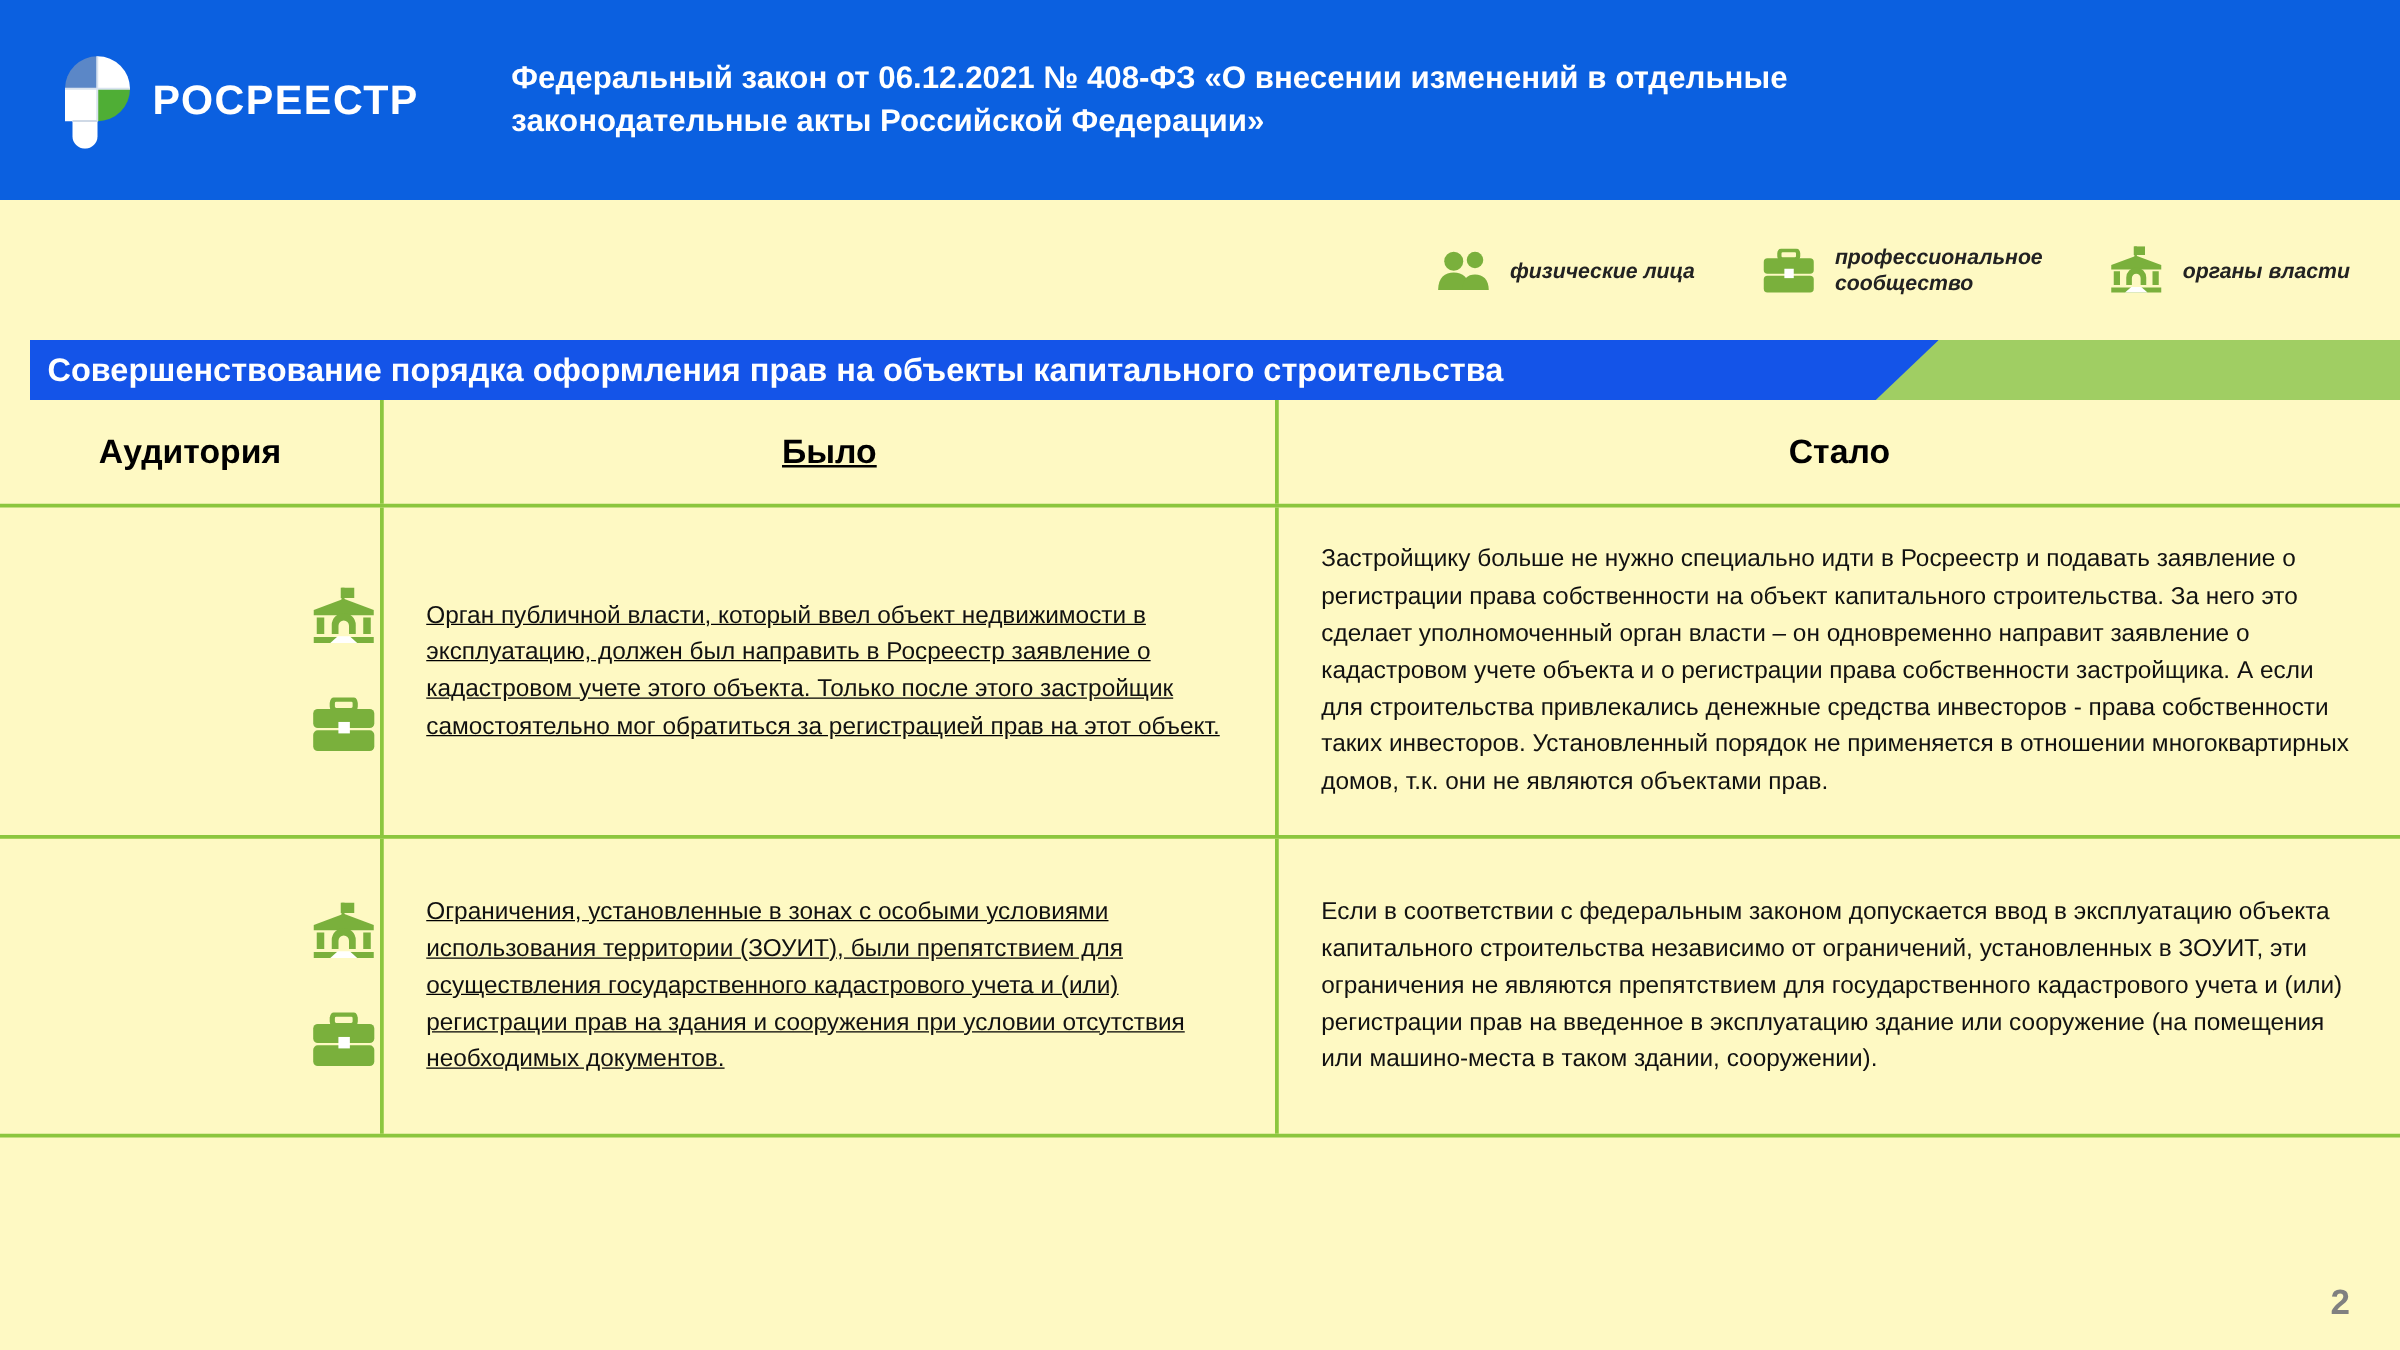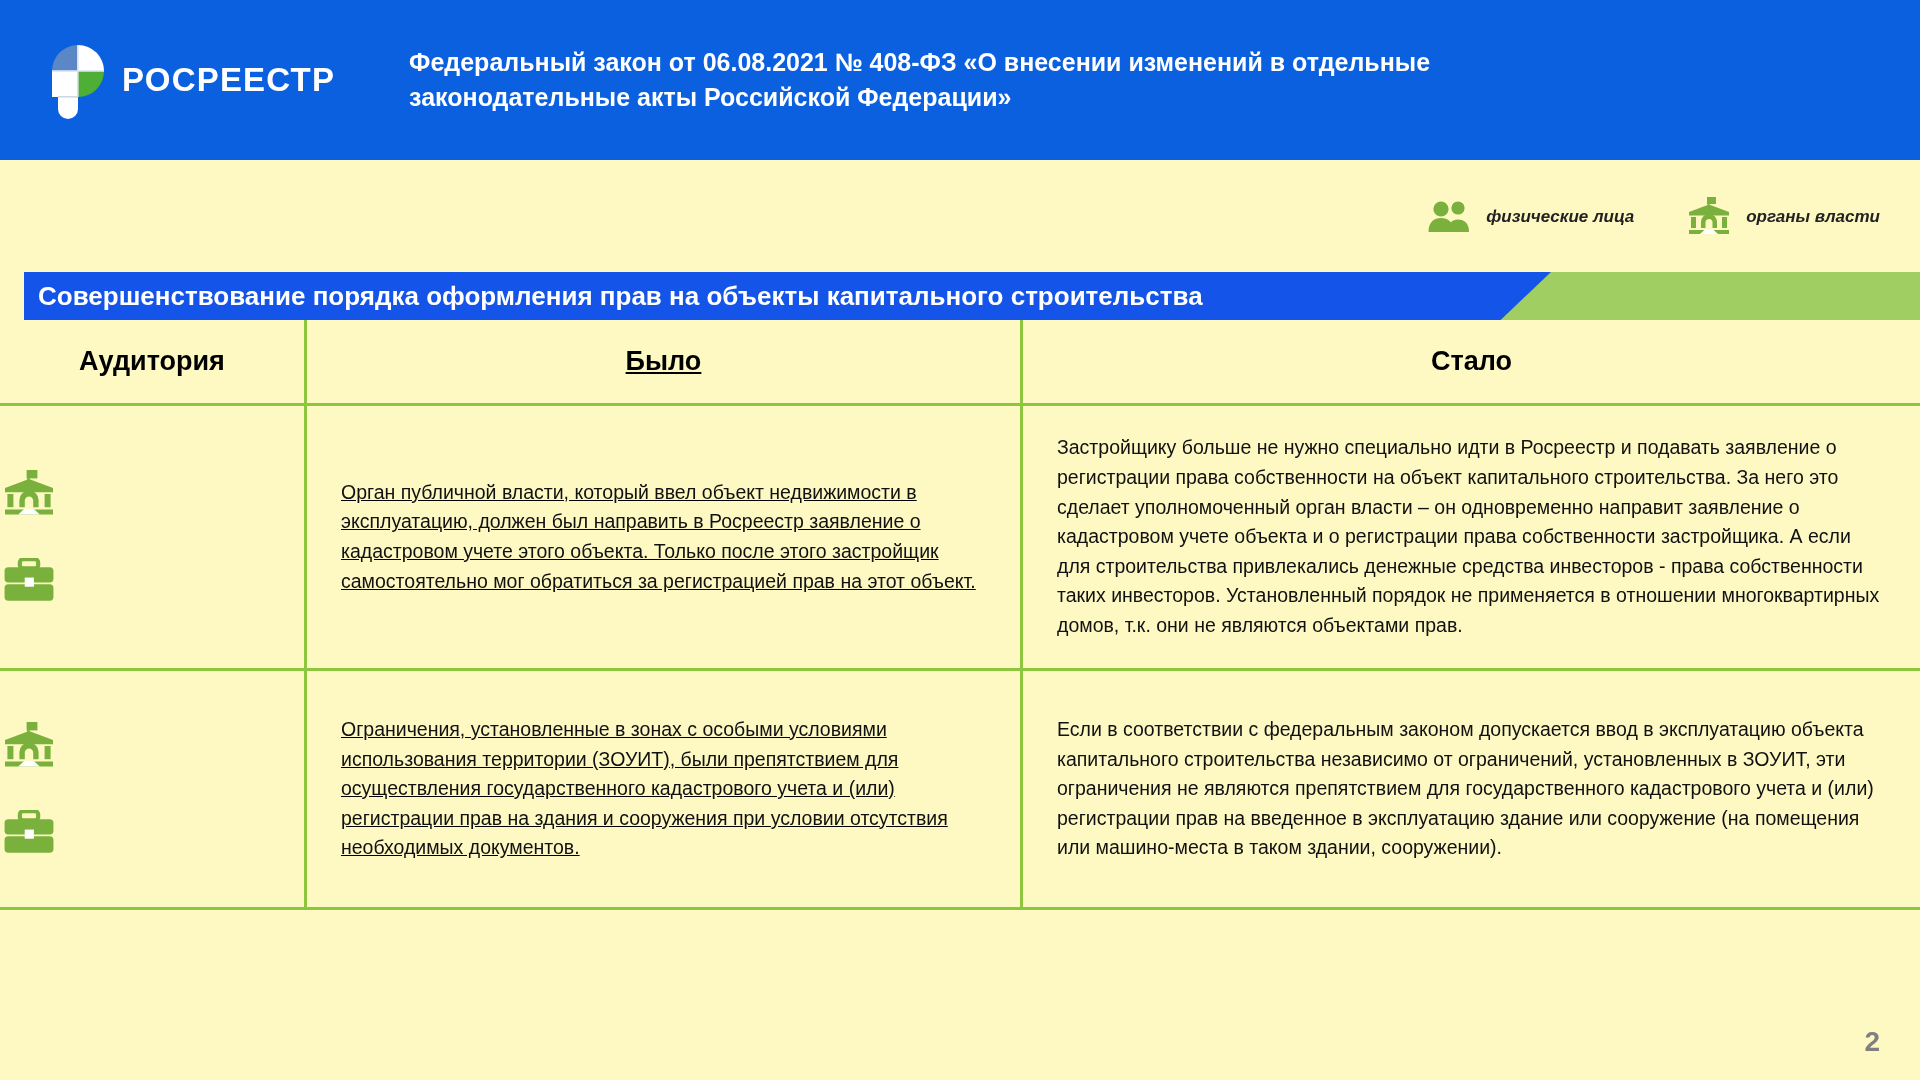--- a/index.html
+++ b/index.html
@@ -157,21 +157,21 @@
     display: flex;
     border-bottom: 3px solid #8cc63e;
   }
 
   .col-aud {
     width: 307px;
     flex: 0 0 307px;
     border-right: 3px solid #8cc63e;
     display: flex;
     align-items: center;
-    justify-content: flex-start;
+    justify-content: flex-end;
   }
 
   .col-was {
     width: 716px;
     flex: 0 0 716px;
     border-right: 3px solid #8cc63e;
     display: flex;
     align-items: center;
     padding: 0 34px;
     text-decoration: underline;
@@ -248,37 +248,49 @@
           <path d="M30 30 L56 30 A26 26 0 0 1 30 56 Z" fill="#4fae35"></path>
 
           <rect x="29" y="4" width="1.6" height="52" fill="#d9e3f0"></rect>
           <rect x="4" y="29.2" width="52" height="1.6" fill="#d9e3f0"></rect>
           <rect x="10" y="55" width="20" height="1.6" fill="#cfd9e6"></rect>
         </svg>
       </div>
       <div class="logo-wordmark">РОСРЕЕСТР</div>
     </div>
 
-    <div class="header-title">Федеральный закон от 06.08.2021 № 408-ФЗ «О внесении изменений в отдельные законодательные акты Российской Федерации»</div>
+    <div class="header-title">Федеральный закон от 06.12.2021 № 408-ФЗ «О внесении изменений в отдельные законодательные акты Российской Федерации»</div>
   </div>
 
   <div class="legend">
 
     <div class="legend-item">
       <div class="legend-icon">
         <svg width="44" height="34" viewBox="0 0 44 34" xmlns="http://www.w3.org/2000/svg">
           <circle cx="14" cy="9" r="7.6" fill="#7ab03c"></circle>
           <circle cx="31" cy="8" r="6.6" fill="#7ab03c"></circle>
           <path d="M1.5 32 C1.5 22 7 18 14 18 C21 18 26.5 22 26.5 32 Z" fill="#7ab03c"></path>
           <path d="M21 32 C21 23 25 19.5 31 19.5 C37.5 19.5 42 23.5 42 32 Z" fill="#7ab03c"></path>
         </svg>
       </div>
       <div class="legend-label">физические лица</div>
     </div>
 
+    <div class="legend-item">
+      <div class="legend-icon">
+        <svg width="42" height="36" viewBox="0 0 42 36" xmlns="http://www.w3.org/2000/svg">
+          <rect x="13.5" y="1" width="15" height="7.5" rx="2.6" fill="none" stroke="#7ab03c" stroke-width="3.4"></rect>
+          <rect x="1" y="7.5" width="40" height="12.5" rx="3" fill="#7ab03c"></rect>
+          <rect x="1" y="21.5" width="40" height="13.5" rx="3" fill="#7ab03c"></rect>
+          <rect x="17.5" y="16" width="7.5" height="7.5" fill="#ffffff"></rect>
+        </svg>
+      </div>
+      <div class="legend-label">профессиональное
+сообщество</div>
+    </div>
 
     <div class="legend-item">
       <div class="legend-icon">
         <svg width="44" height="40" viewBox="0 0 44 40" xmlns="http://www.w3.org/2000/svg">
           <rect x="20" y="0" width="9" height="7" fill="#7ab03c"></rect>
           <rect x="20.5" y="0" width="2" height="12" fill="#7ab03c"></rect>
           <path d="M2 15 L22 7.5 L42 15 L42 18.5 L2 18.5 Z" fill="#7ab03c"></path>
           <rect x="4" y="20" width="5" height="11" fill="#7ab03c"></rect>
           <rect x="35" y="20" width="5" height="11" fill="#7ab03c"></rect>
           <path d="M14 31 L14 25 A8 8 0 0 1 30 25 L30 31 L25.5 31 L25.5 25.5 A3.5 3.5 0 0 0 18.5 25.5 L18.5 31 Z" fill="#7ab03c"></path>

